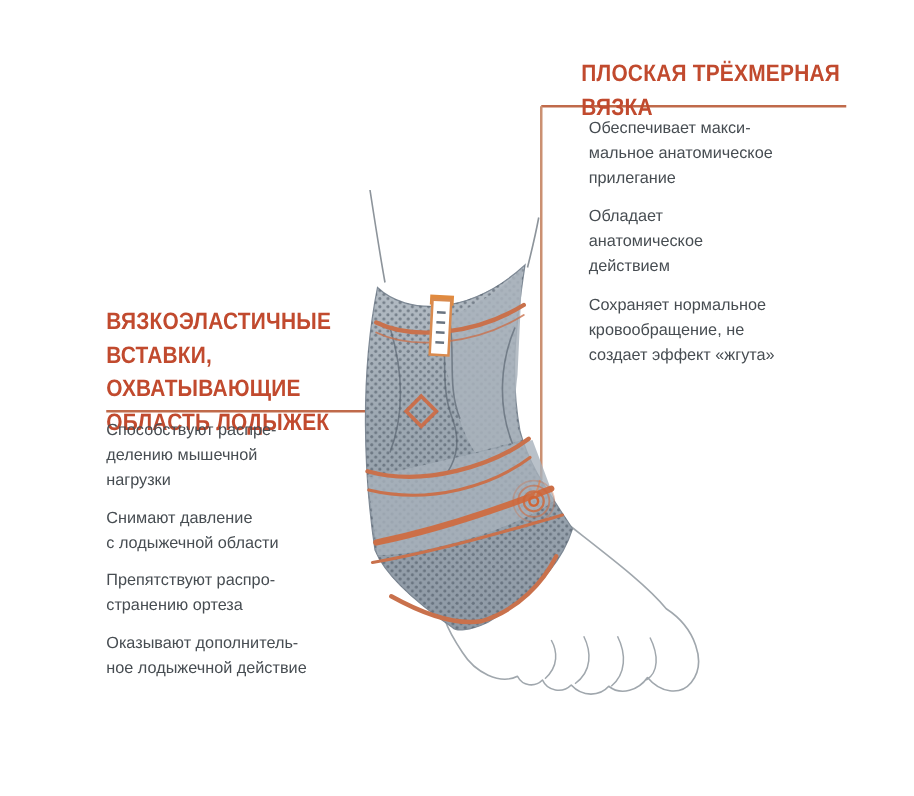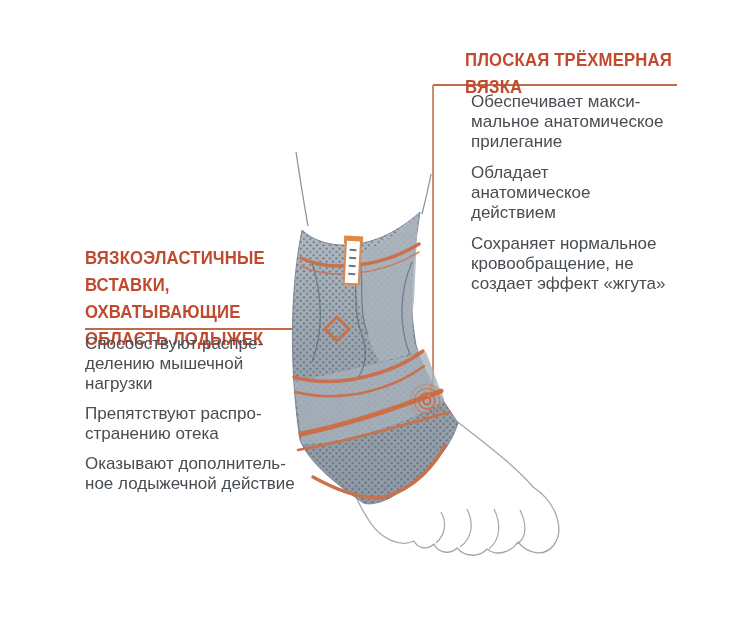--- a/index.html
+++ b/index.html
@@ -6,21 +6,21 @@
   #stage{
     position:relative;width:731px;height:637px;background:#ffffff;overflow:hidden;
     font-family:"Liberation Sans","DejaVu Sans",sans-serif;
   }
   .panel-h{
     position:absolute;color:#c14a2e;font-weight:bold;font-size:19px;line-height:27px;
     white-space:pre-line;transform:scaleX(.88);transform-origin:0 0;letter-spacing:.2px;
   }
   .benefits{position:absolute;}
   .benefit{
-    color:#474d52;font-size:17px;line-height:20px;white-space:pre-line;
+    color:#474d52;font-size:13px;line-height:20px;white-space:pre-line;
     margin:0 0 11px 0;
   }
   .leftcol .benefit{line-height:20px;margin-bottom:10px;}
   .rule{position:absolute;background:#c06a4a;height:2px;}
   .vleader{position:absolute;background:#cb9071;width:2px;}
   svg{position:absolute;pointer-events:none;}
 </style>
 </head>
 <body>
 
@@ -116,22 +116,24 @@
     </g>
   </svg>
 
   <div class="panel-h" style="left:85px;top:244px;width:260px;">ВЯЗКОЭЛАСТИЧНЫЕ
 ВСТАВКИ, ОХВАТЫВАЮЩИЕ
 ОБЛАСТЬ ЛОДЫЖЕК</div>
   <div class="benefits leftcol" style="left:85px;top:334px;width:232px;">
     <p class="benefit">Способствуют распре-
 делению мышечной
 нагрузки</p>
+    <p class="benefit">Снимают давление
+с лодыжечной области</p>
     <p class="benefit">Препятствуют распро-
-странению отека</p>
+странению ортеза</p>
     <p class="benefit">Оказывают дополнитель-
 ное лодыжечной действие</p>
   </div>
 
   <div class="panel-h" style="left:465px;top:46px;width:280px;">ПЛОСКАЯ ТРЁХМЕРНАЯ ВЯЗКА</div>
   <div class="benefits" style="left:471px;top:92px;width:235px;">
     <p class="benefit">Обеспечивает макси-
 мальное анатомическое
 прилегание</p>
     <p class="benefit">Обладает

